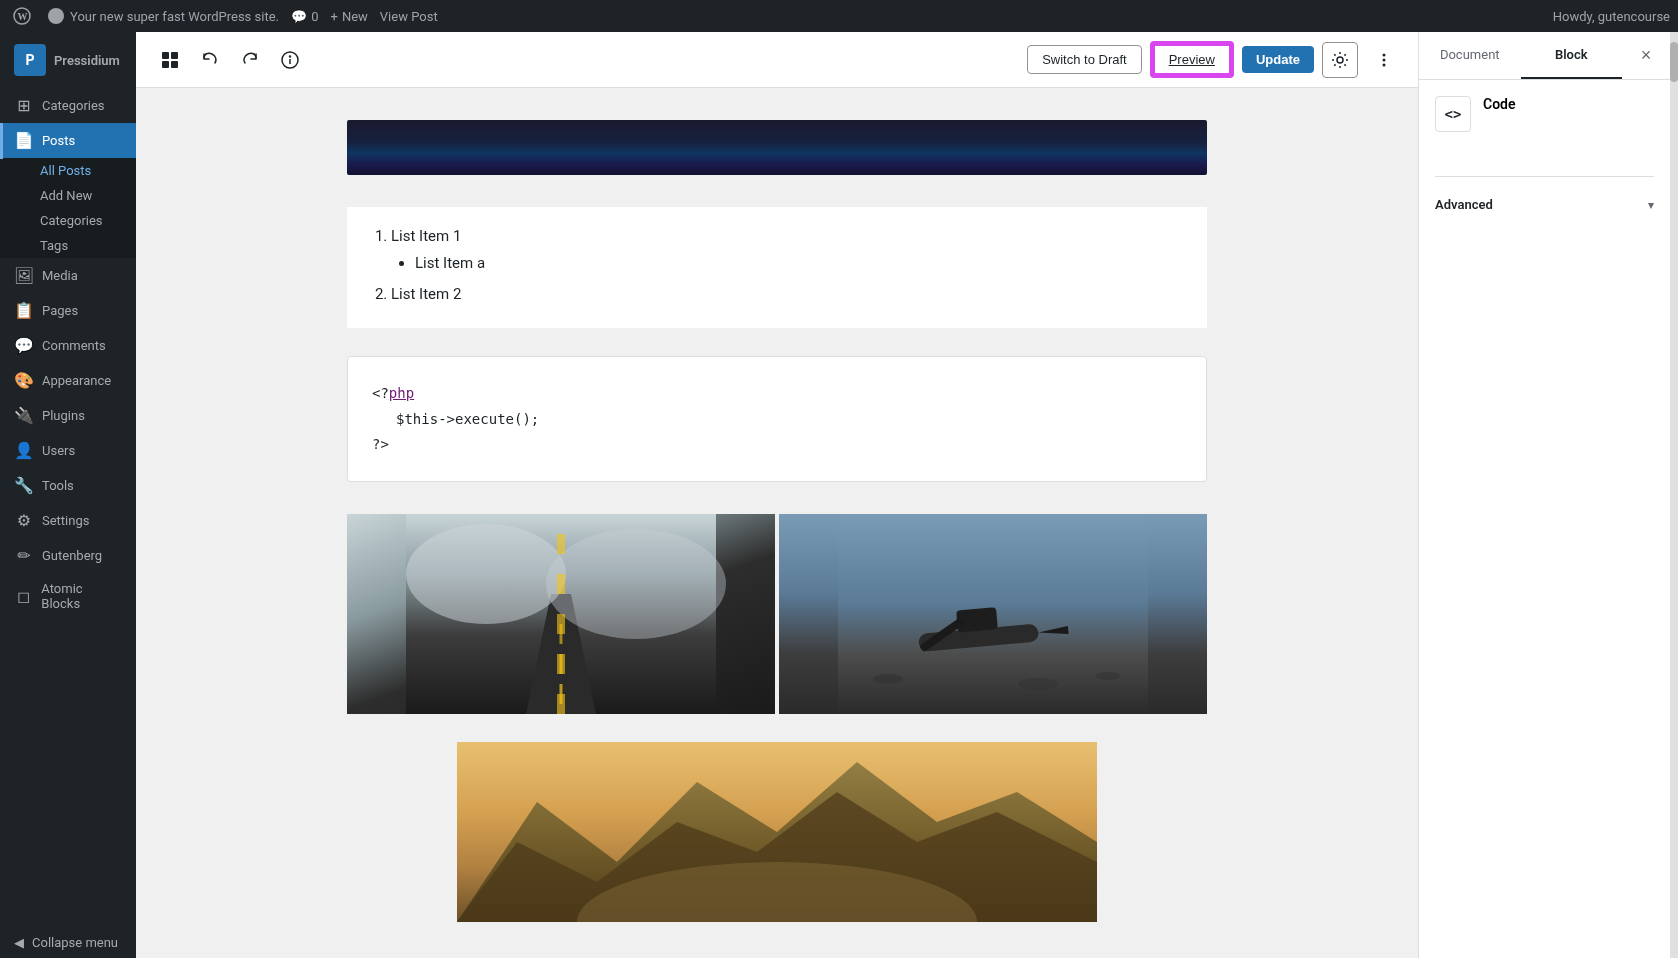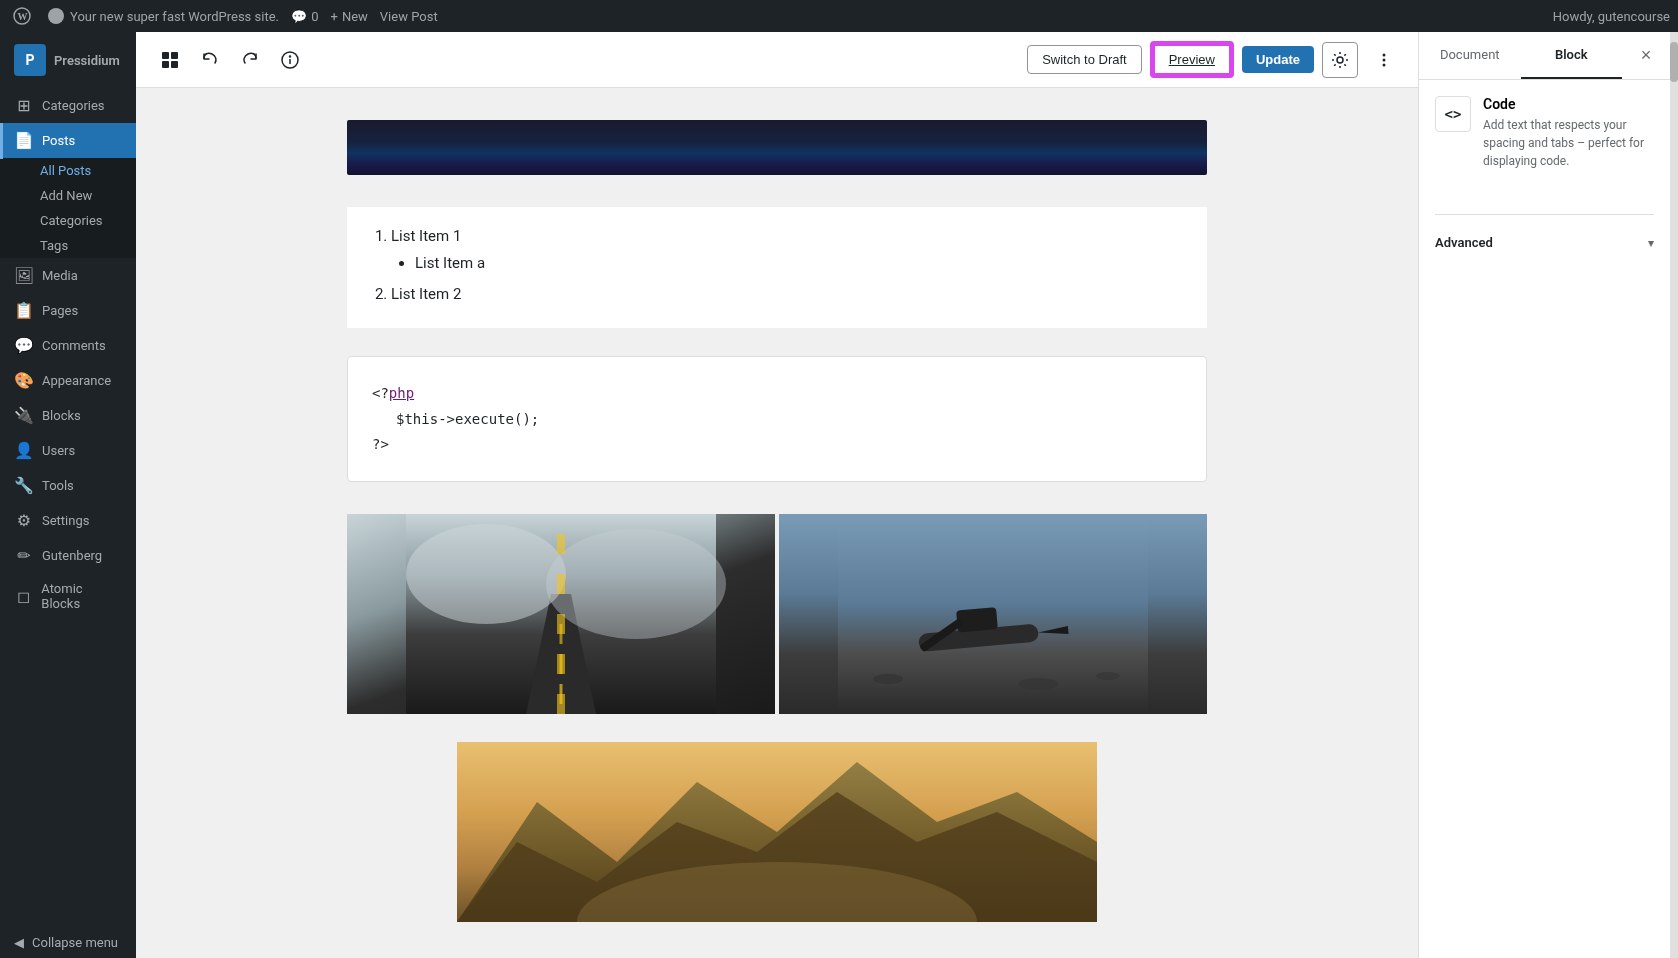--- a/index.html
+++ b/index.html
@@ -516,21 +516,21 @@
     <div class="sidebar-item">
       <span class="sidebar-icon">💬</span>
       <span>Comments</span>
     </div>
     <div class="sidebar-item">
       <span class="sidebar-icon">🎨</span>
       <span>Appearance</span>
     </div>
     <div class="sidebar-item">
       <span class="sidebar-icon">🔌</span>
-      <span>Blocks</span>
+      <span>Plugins</span>
     </div>
     <div class="sidebar-item">
       <span class="sidebar-icon">👤</span>
       <span>Users</span>
     </div>
     <div class="sidebar-item">
       <span class="sidebar-icon">🔧</span>
       <span>Tools</span>
     </div>
     <div class="sidebar-item">
@@ -715,21 +715,20 @@
       </button>
     </div>
 
     <div class="right-panel-content">
       <div class="block-info">
         <div class="block-icon-box">
           <span style="font-family:monospace;font-size:14px;font-weight:bold;color:#1d2327;">&lt;&gt;</span>
         </div>
         <div>
           <div class="block-title">Code</div>
-          <div class="block-description">Add text that respects your spacing and tabs – perfect for displaying code.</div>
         </div>
       </div>
 
       <div class="advanced-section">
         <div class="advanced-header">
           <span class="advanced-header-label">Advanced</span>
           <span class="advanced-chevron">▾</span>
         </div>
       </div>
     </div>

